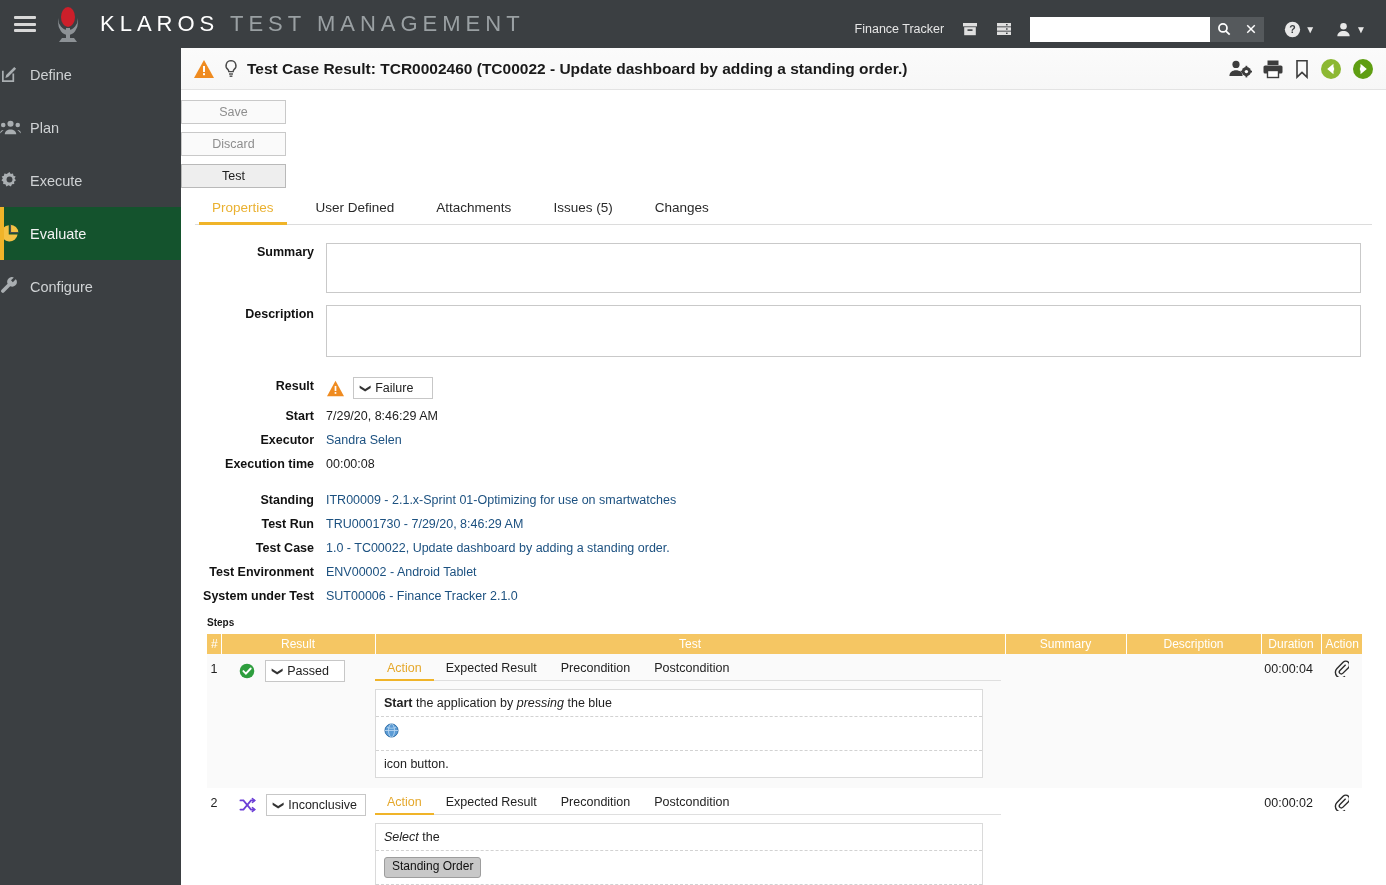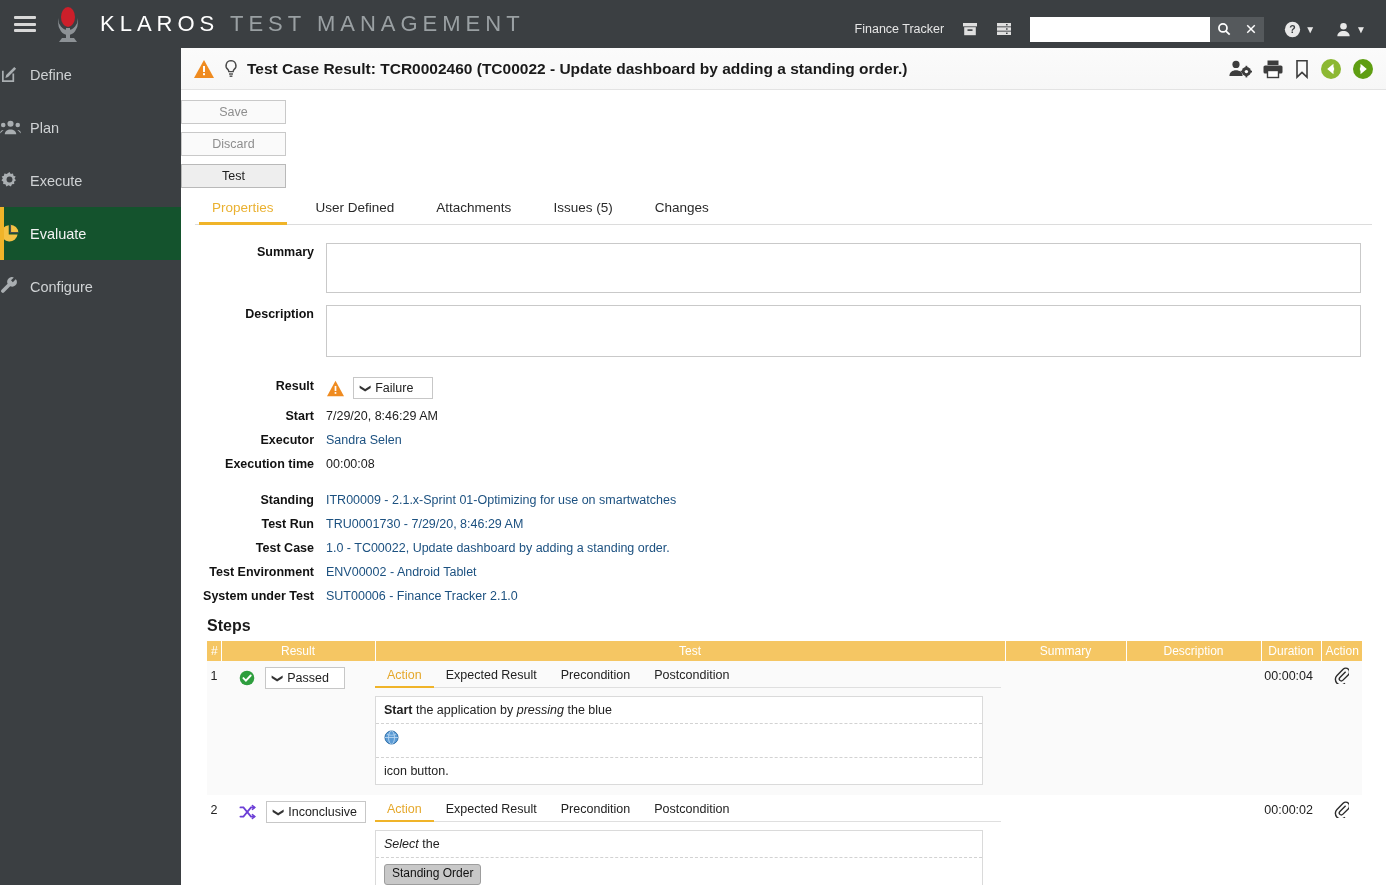--- a/index.html
+++ b/index.html
@@ -122,21 +122,21 @@
 
   .resultpick { display: flex; align-items: center; gap: 8px; }
   .selectbox {
     border: 1px solid #c7c7c7; background: #fff; height: 22px;
     display: flex; align-items: center; padding: 0 8px 0 6px; gap: 6px;
     font-size: 12.5px; cursor: pointer; min-width: 80px;
   }
   .selectbox .cv { font-size: 10px; color: #333; }
 
   
-  .steps-title { font-size: 16px; font-weight: bold; color: #1a1a1a; margin: 14px 0 6px 26px;}
+  .steps-title { font-size: 10px; font-weight: bold; color: #1a1a1a; margin: 14px 0 6px 26px;}
   .stable { width: 1155px; margin-left: 26px; border-collapse: collapse; table-layout: fixed;}
   .stable th {
     background: #f5c663; color: #ffffff; font-weight: normal; font-size: 12px;
     height: 20px; border-right: 1px solid #ffffff; padding: 0 4px;
   }
   .stable td { vertical-align: top; font-size: 12.5px; padding: 0;}
   .row-alt td { background: #fafafa; }
   .cell-num { text-align: center; padding-top: 8px !important; color:#222;}
   .cell-res { text-align: left; padding-top: 6px !important; }
   .res-wrap { display: flex; align-items: center; gap: 10px; padding-left: 18px;}

